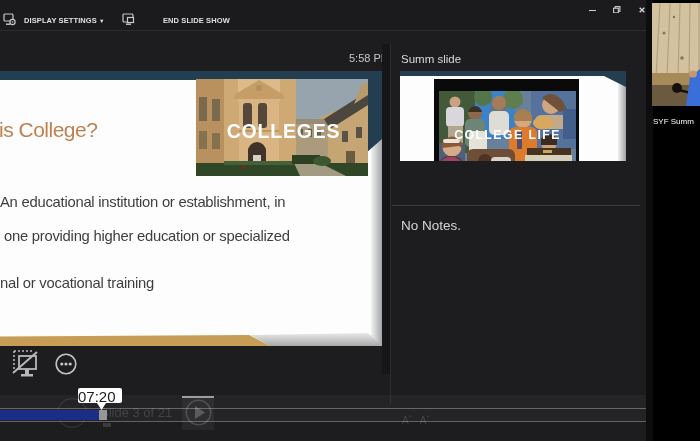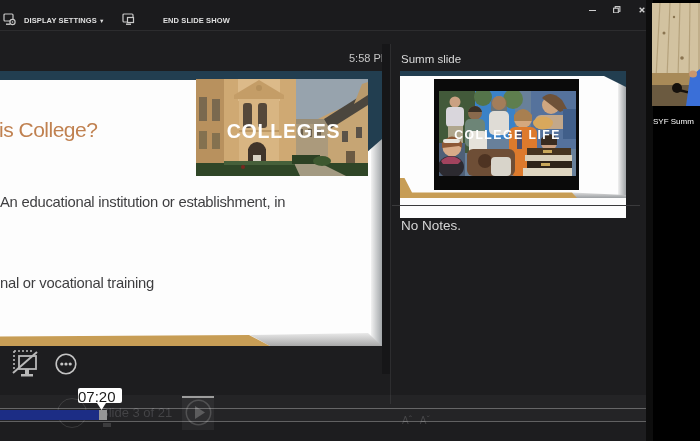--- a/index.html
+++ b/index.html
@@ -102,37 +102,38 @@
     <rect x="96" y="76" width="28" height="9" fill="#2c4124"></rect>
     <ellipse cx="126" cy="82" rx="9" ry="5" fill="#3d5830"></ellipse>
     <circle cx="47" cy="88" r="2" fill="#7a2820"></circle>
 
     <text x="87.5" y="58.5" font-family="Liberation Sans,sans-serif" font-size="19.5" font-weight="bold" fill="#ffffff" text-anchor="middle" letter-spacing="0.8">COLLEGES</text>
   </svg>
 
   <div class="abs" style="left:-1px;top:46.5px;font-size:21px;letter-spacing:-0.5px;color:#c08150;">is College?</div>
 
   <div class="abs" style="left:0;top:123px;font-size:14.8px;letter-spacing:-0.25px;color:#3e3e40;">An educational institution or establishment, in</div>
+  <div class="abs" style="left:4px;top:156.5px;font-size:14.8px;letter-spacing:-0.25px;color:#3e3e40;">one providing higher education or specialized</div>
   <div class="abs" style="left:0px;top:191px;font-size:14.8px;letter-spacing:-0.25px;color:#3e3e40;margin-top:13px;">nal or vocational training</div>
 
   <svg class="abs" style="left:0;top:259px;" width="382" height="16" viewBox="0 0 382 16">
     <defs>
       <linearGradient id="gsh" x1="0" y1="0" x2="0" y2="1">
         <stop offset="0" stop-color="#e9e9e9"></stop>
             <stop offset="1" stop-color="#a8a8a8"></stop>
       </linearGradient>
     </defs>
     <polygon points="250,5 368,3 382,16 270,16" fill="url(#gsh)"></polygon>
     <polygon points="0,6.5 249,5 270,16 0,16" fill="#c79d55"></polygon>
   </svg>
 </div>
 
 <div class="abs" style="left:401px;top:53px;font-size:11.5px;color:#dadada;">Summ slide</div>
 
-<div class="abs" id="thumb" style="left:399.5px;top:71px;width:226px;height:147px;background:#fdfdfd;overflow:hidden;">
+<div class="abs" id="thumb" style="left:399.5px;top:71px;width:226px;height:90px;background:#fdfdfd;overflow:hidden;">
 
   <div class="abs" style="left:218px;top:0;width:8px;height:126.5px;background:linear-gradient(to right,#f0f0f0,#9fa3a6);"></div>
 
   <div class="abs" style="left:0;top:0;width:226px;height:5px;background:#223e50;"></div>
 
   <svg class="abs" style="left:204px;top:0;" width="22" height="20" viewBox="0 0 22 20">
     <polygon points="0,0 22,0 22,16 0,5" fill="#223e50"></polygon>
   </svg>
 
   <div class="abs" style="left:34px;top:8px;width:145.5px;height:111px;background:#0a0a0a;"></div>

